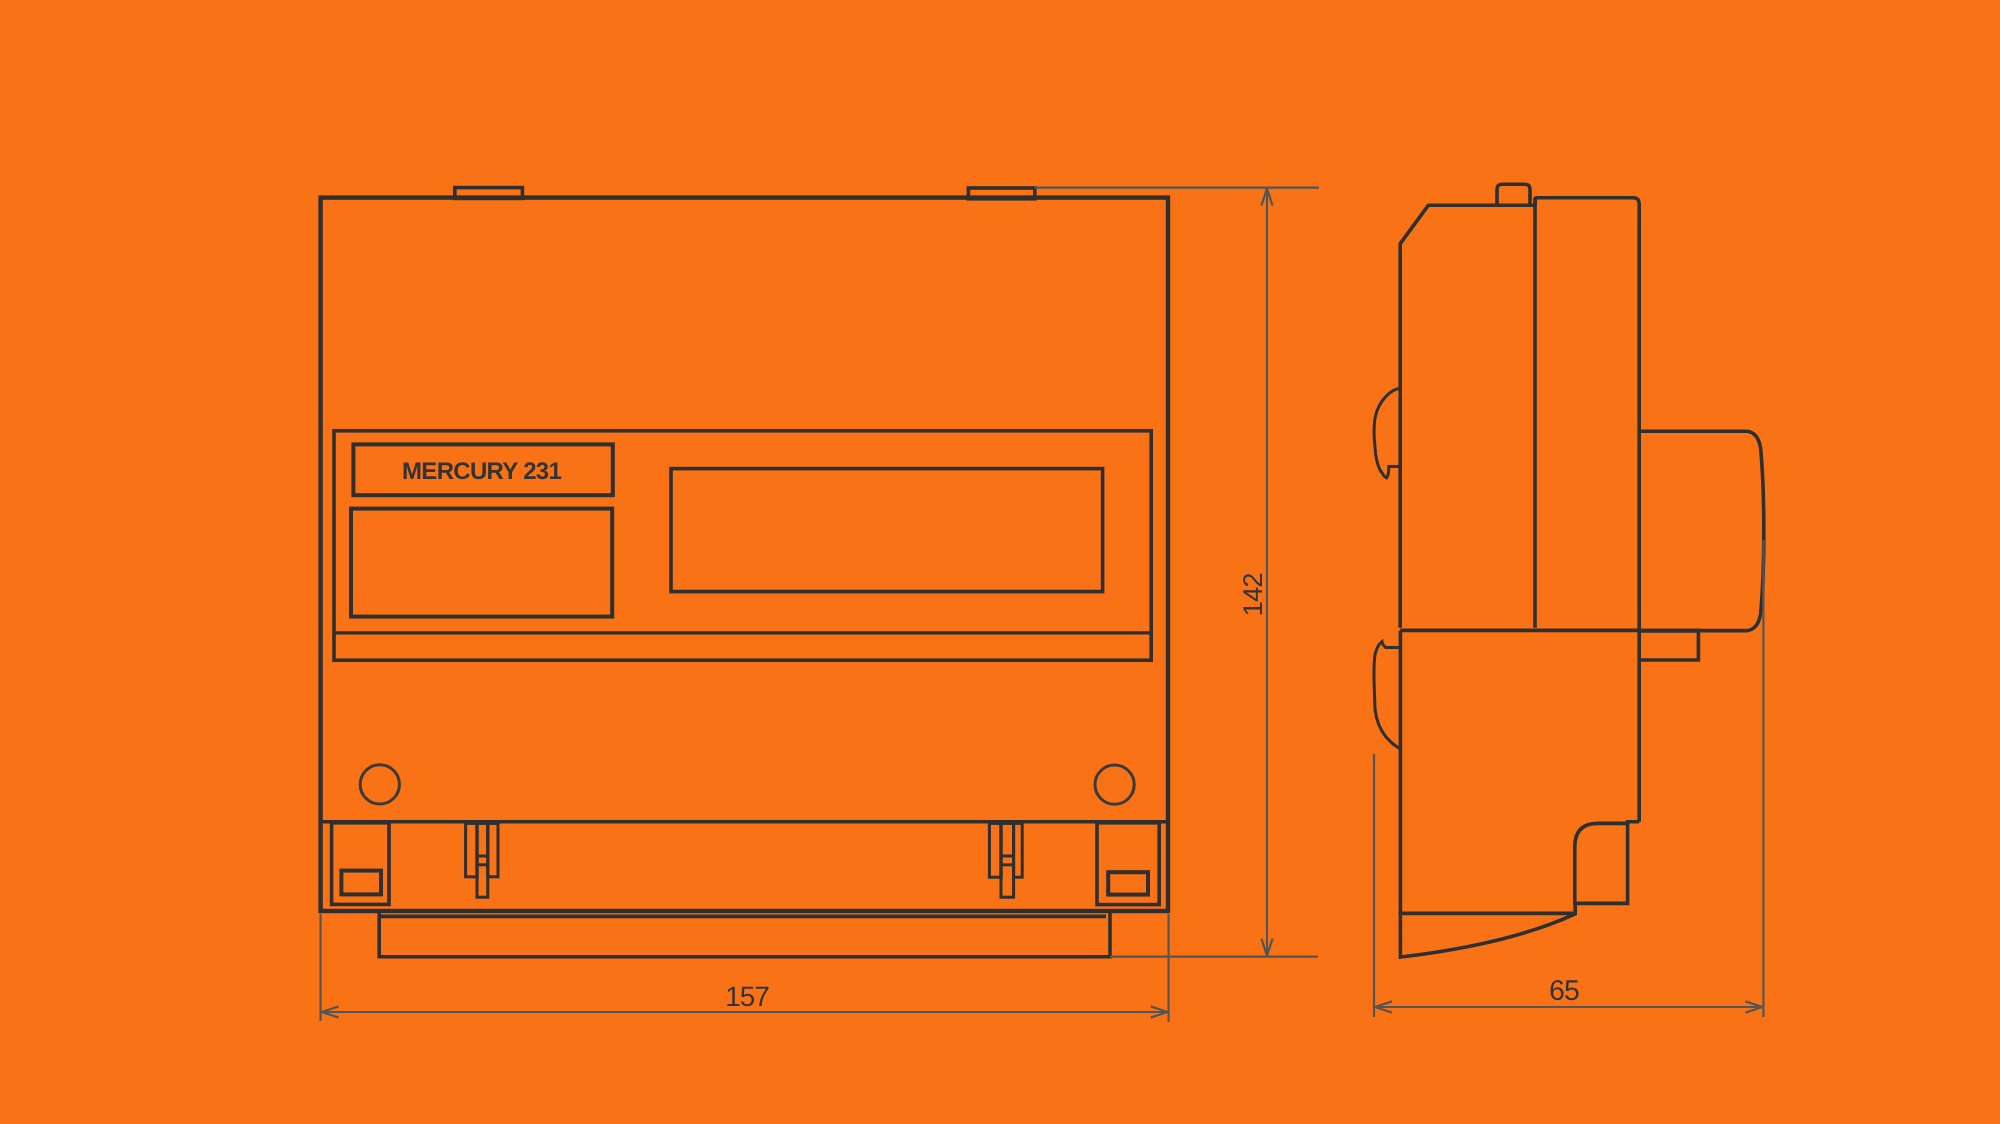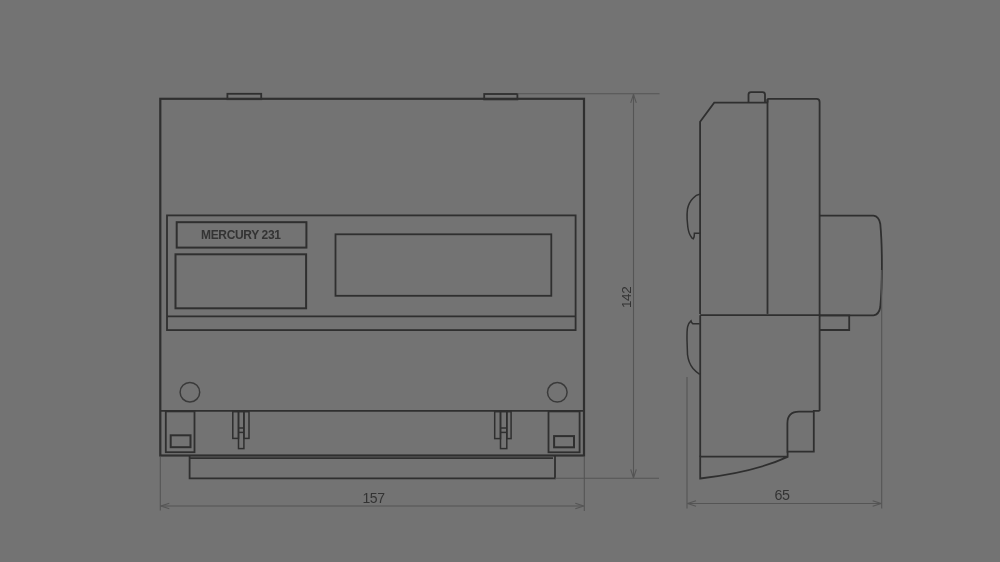--- a/index.html
+++ b/index.html
@@ -1,16 +1,16 @@
 <!DOCTYPE html>
 <html><head>
 <meta charset="utf-8">
 <style>
   html,body{margin:0;padding:0;background:#ffffff;}
-  .wrap{width:1000px;height:562px;position:relative;background:#737373;}
+  .wrap{width:1000px;height:562px;position:relative;background:#f97316;}
   svg{display:block;}
   text{font-family:"Liberation Sans", sans-serif;fill:#333;}
 </style>
 </head>
 <body>
 <div class="wrap">
 <svg width="1000" height="562" viewBox="0 0 1000 562">
 
   <rect x="160.3" y="98.8" width="423.7" height="356.7" fill="none" stroke="#2f2f2f" stroke-width="2.2"></rect>
 

